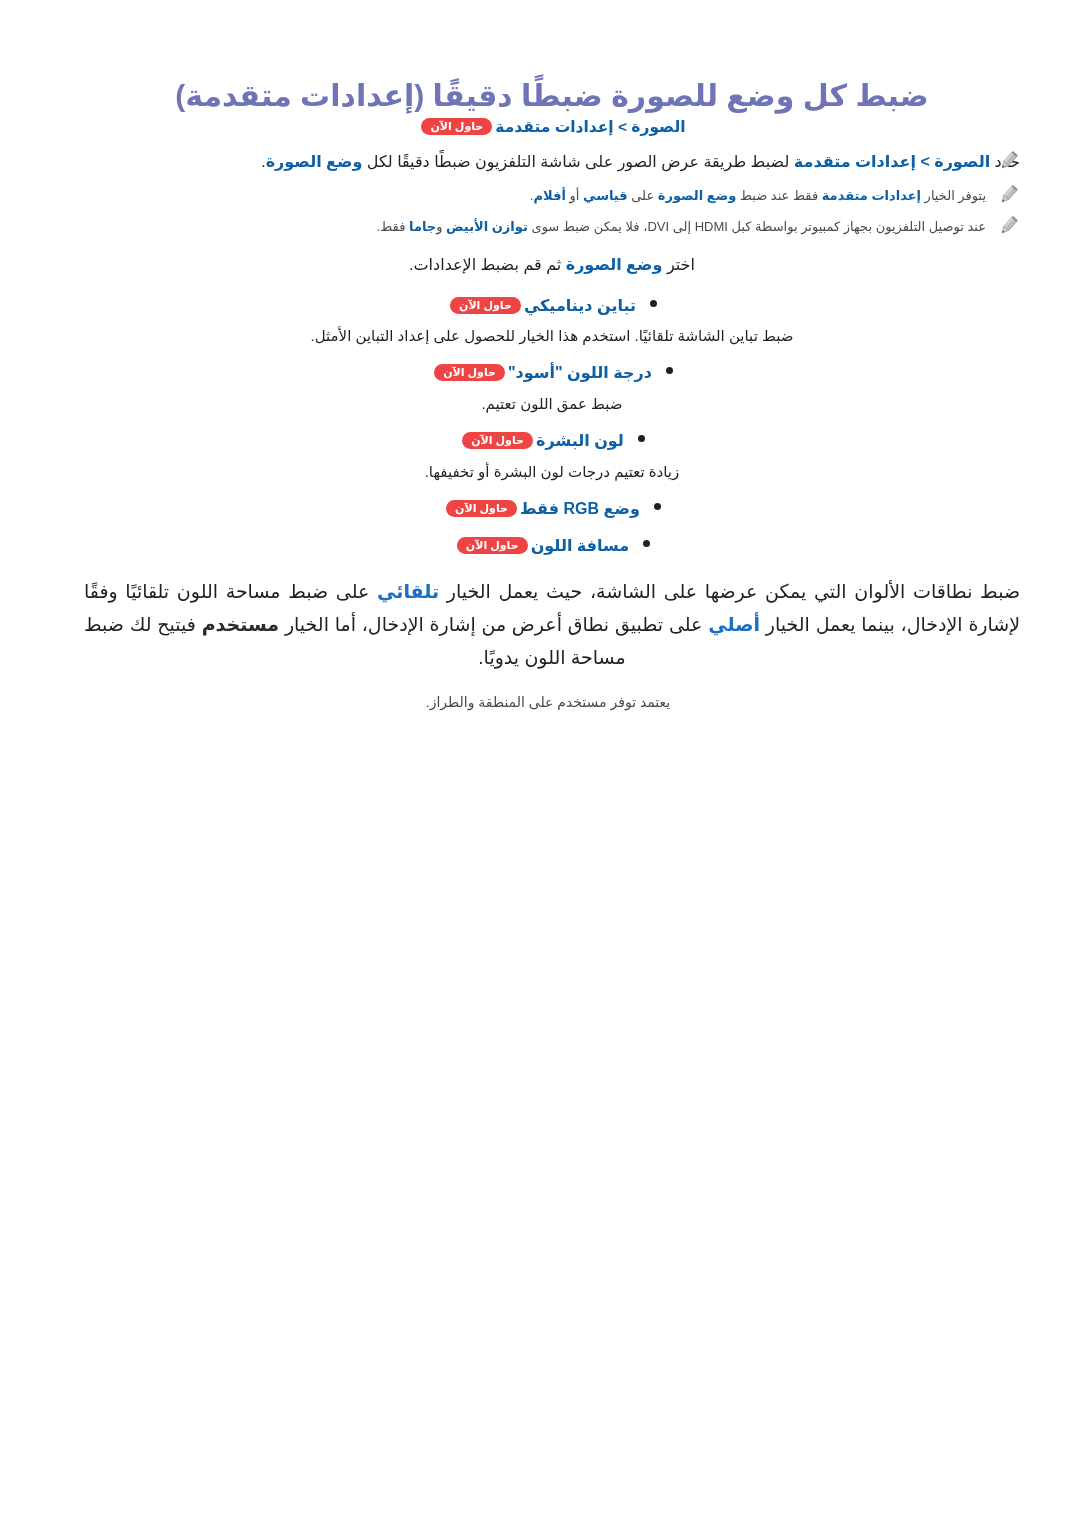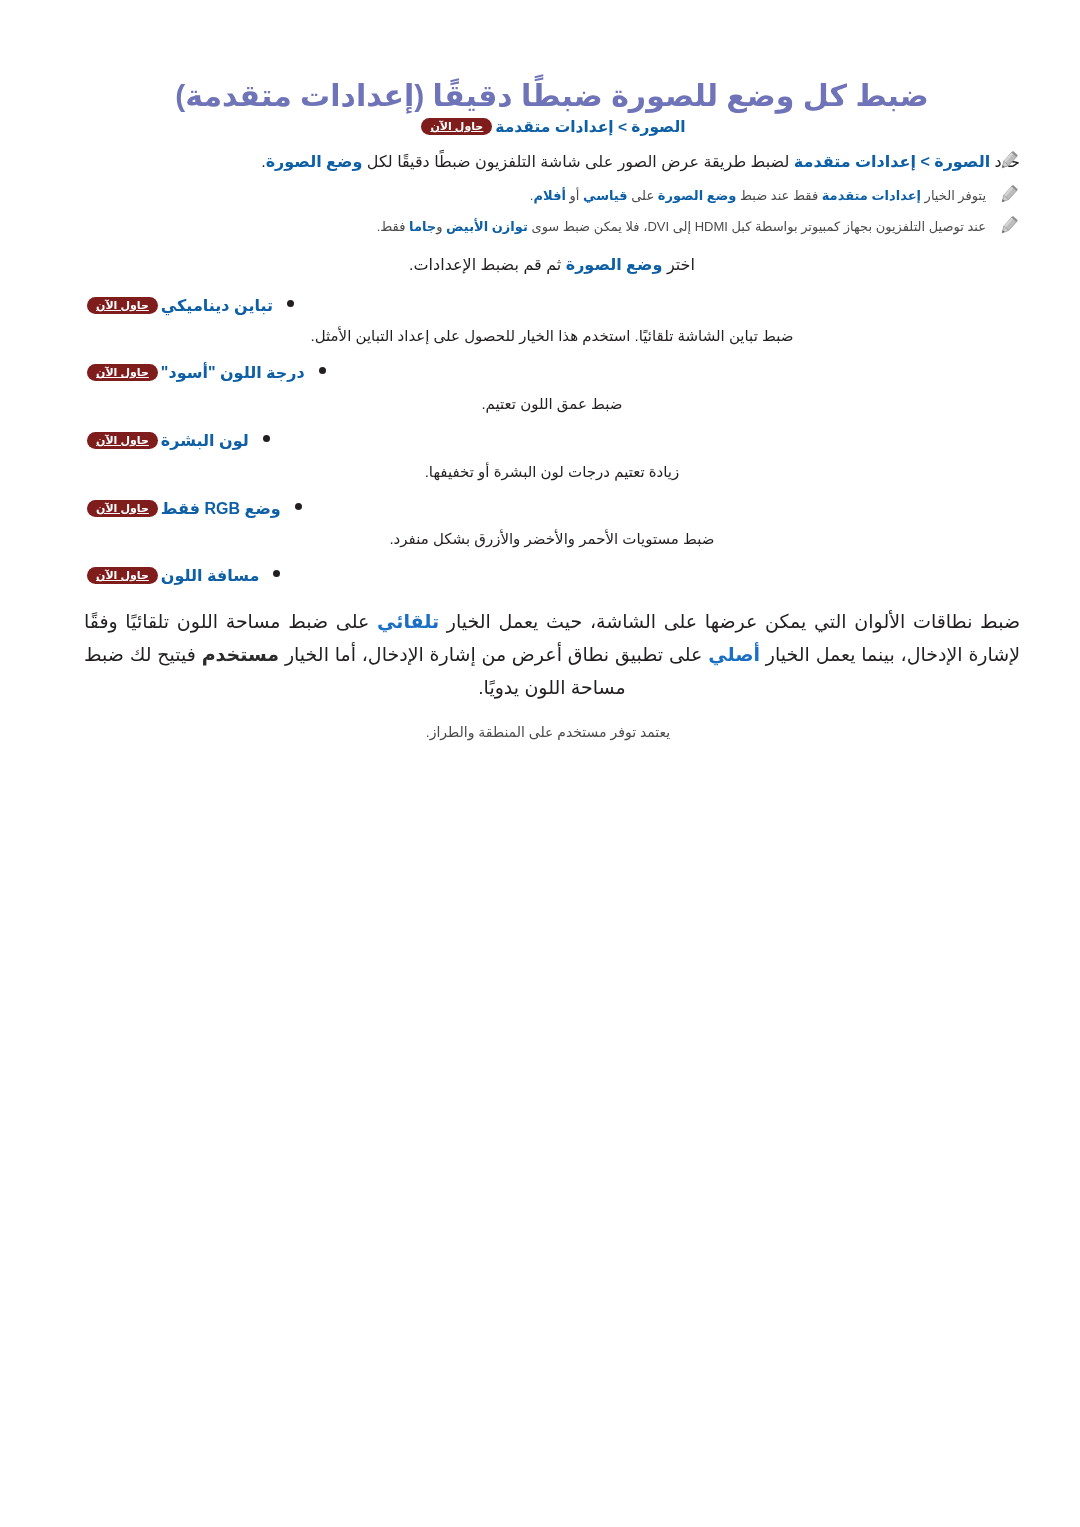--- a/index.html
+++ b/index.html
@@ -49,31 +49,30 @@
     font-size: 15.5px;
     font-weight: bold;
     color: #0d5fa6;
     line-height: 1.4;
     white-space: nowrap;
   }
   .breadcrumb-row .crumb { color: #0d5fa6; }
 
   .try-now {
     display: inline-block;
-    background: #7f1d1d;
+    background: #ef4444;
     color: #ffffff;
     font-size: 11px;
     font-weight: bold;
     border-radius: 9px;
     padding: 2px 9px 3px 9px;
     line-height: 1.1;
     vertical-align: 2px;
     margin: 0 3px;
     white-space: nowrap;
-    text-decoration: underline;
   }
 
   
   .content {
     position: absolute;
     top: 150px;
     right: 72px;
     width: 936px;
   }
 
@@ -135,21 +134,21 @@
   
   .bullets {
     margin-top: 10px;
     list-style: none;
     padding: 0;
   }
   .bullet-item { margin-bottom: 12px; }
 
   .bullet-head {
     display: block;
-    text-align: left;
+    text-align: center;
     font-size: 16px;
     font-weight: bold;
     color: #0d5fa6;
     line-height: 1.6;
     position: relative;
   }
   .bullet-head .dot {
     display: inline-block;
     width: 7px; height: 7px;
     border-radius: 50%;
@@ -271,21 +270,20 @@
         <span class="bullet-head">
           <span class="dot"></span><span>لون البشرة</span><span class="try-now">حاول الآن</span>
         </span>
         <span class="bullet-desc">زيادة تعتيم درجات لون البشرة أو تخفيفها.</span>
       </li>
 
       <li class="bullet-item">
         <span class="bullet-head">
           <span class="dot"></span><span>وضع RGB فقط</span><span class="try-now">حاول الآن</span>
         </span>
-        <span class="bullet-desc">ضبط مستويات الأحمر والأخضر والأزرق بشكل منفرد.</span>
       </li>
 
       <li class="bullet-item">
         <span class="bullet-head">
           <span class="dot"></span><span>مسافة اللون</span><span class="try-now">حاول الآن</span>
         </span>
       </li>
 
     </ul>
 

